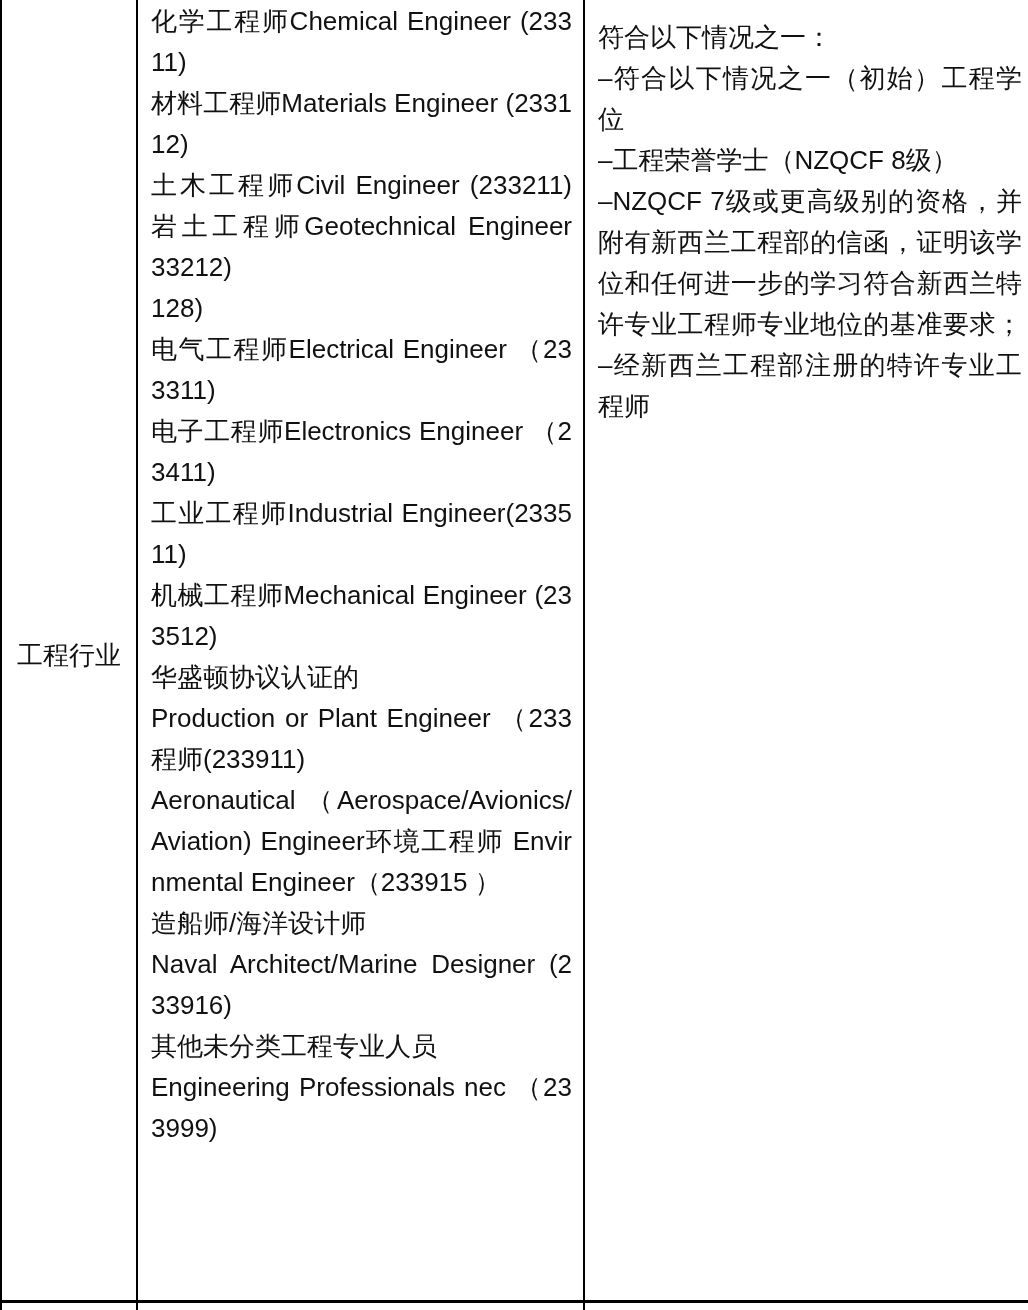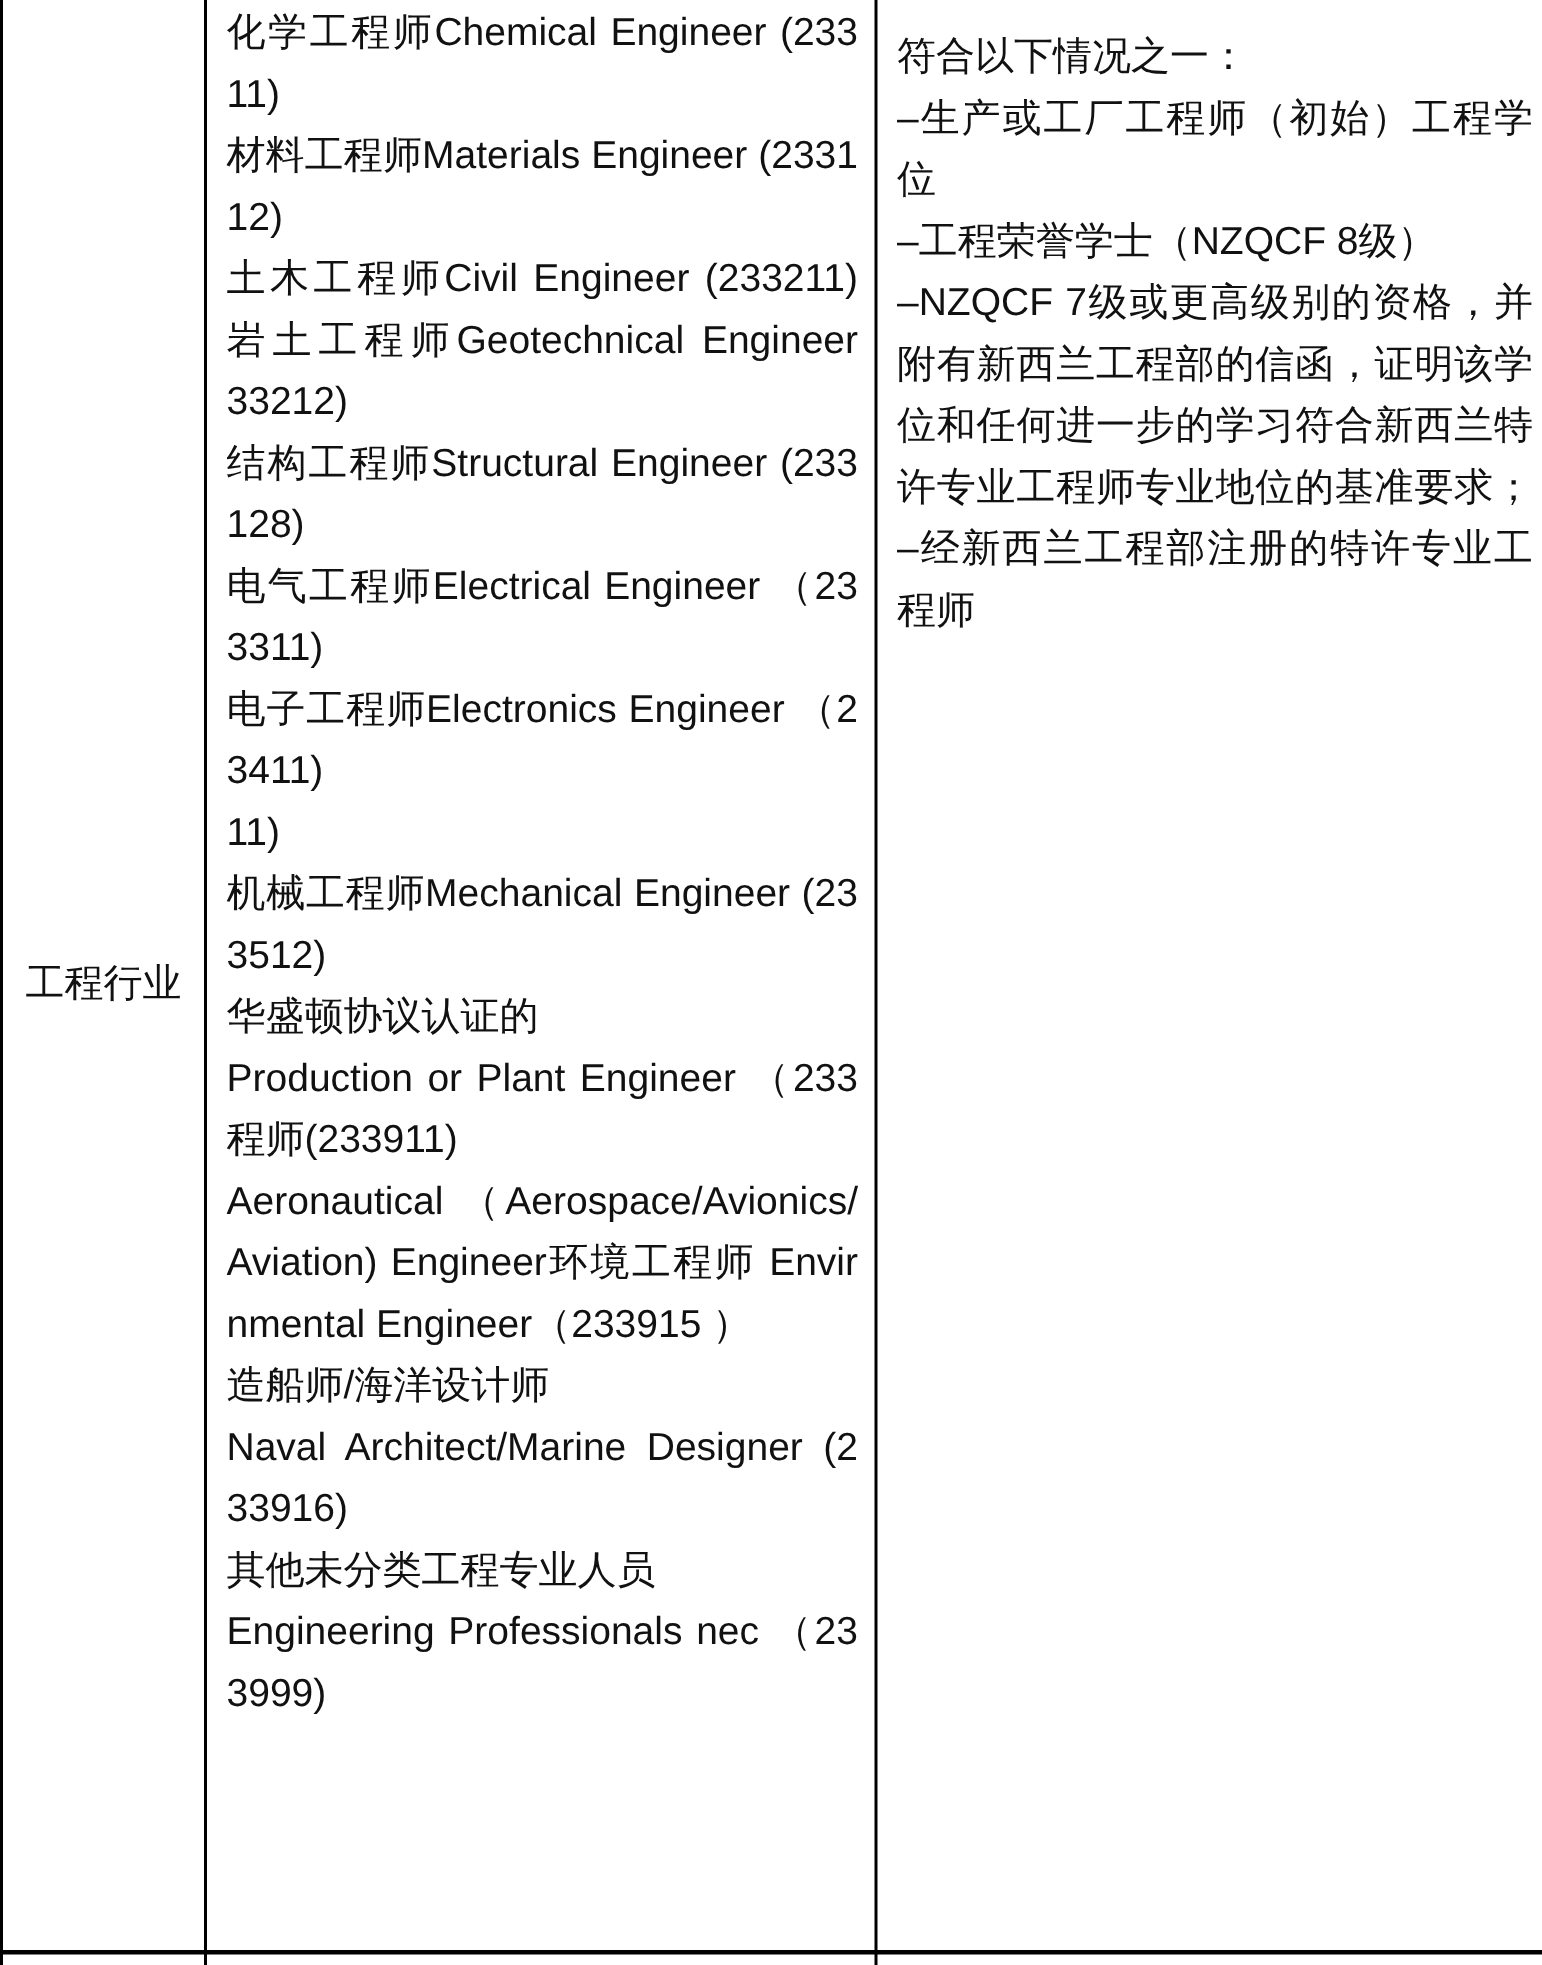--- a/index.html
+++ b/index.html
@@ -75,46 +75,46 @@
   </div>
   <div class="cell col-occupations">
 
   <div class="line j">化学工程师Chemical Engineer (2331</div>
       <div class="line">11)</div>
       <div class="line j">材料工程师Materials Engineer (2331</div>
       <div class="line">12)</div>
       <div class="line j">土木工程师Civil Engineer (233211)</div>
       <div class="line j">岩土工程师Geotechnical Engineer (2</div>
       <div class="line">33212)</div>
-      <div class="line j">结构工程师Structural Engineer (233</div>
       <div class="line">128)</div>
       <div class="line j">电气工程师Electrical Engineer （23</div>
       <div class="line">3311)</div>
       <div class="line j">电子工程师Electronics Engineer （23</div>
       <div class="line">3411)</div>
+      <div class="line j">工业工程师Industrial Engineer(2335</div>
       <div class="line">11)</div>
       <div class="line j">机械工程师Mechanical Engineer (23</div>
       <div class="line">3512)</div>
       <div class="line">华盛顿协议认证的</div>
       <div class="line j">Production or Plant Engineer （233</div>
       <div class="line">程师(233911)</div>
       <div class="line j">Aeronautical （Aerospace/Avionics/</div>
       <div class="line j">Aviation) Engineer环境工程师 Enviro</div>
       <div class="line">nmental Engineer（233915 ）</div>
       <div class="line">造船师/海洋设计师</div>
       <div class="line j">Naval Architect/Marine Designer (2</div>
       <div class="line">33916)</div>
       <div class="line">其他未分类工程专业人员</div>
       <div class="line j">Engineering Professionals nec （23</div>
       <div class="line">3999)</div>
     </div>
   <div class="cell col-requirements">
 
   <div class="line">符合以下情况之一：</div>
-      <div class="line j">–生产或工厂工程师（初始）工程学</div>
+      <div class="line j">–符合以下情况之一（初始）工程学</div>
       <div class="line">位</div>
       <div class="line">–工程荣誉学士（NZQCF 8级）</div>
       <div class="line j">–NZQCF 7级或更高级别的资格，并</div>
       <div class="line j">附有新西兰工程部的信函，证明该学</div>
       <div class="line j">位和任何进一步的学习符合新西兰特</div>
       <div class="line j">许专业工程师专业地位的基准要求；</div>
       <div class="line j">–经新西兰工程部注册的特许专业工</div>
       <div class="line">程师</div>
     </div>
   <div class="bottom-border"></div>

